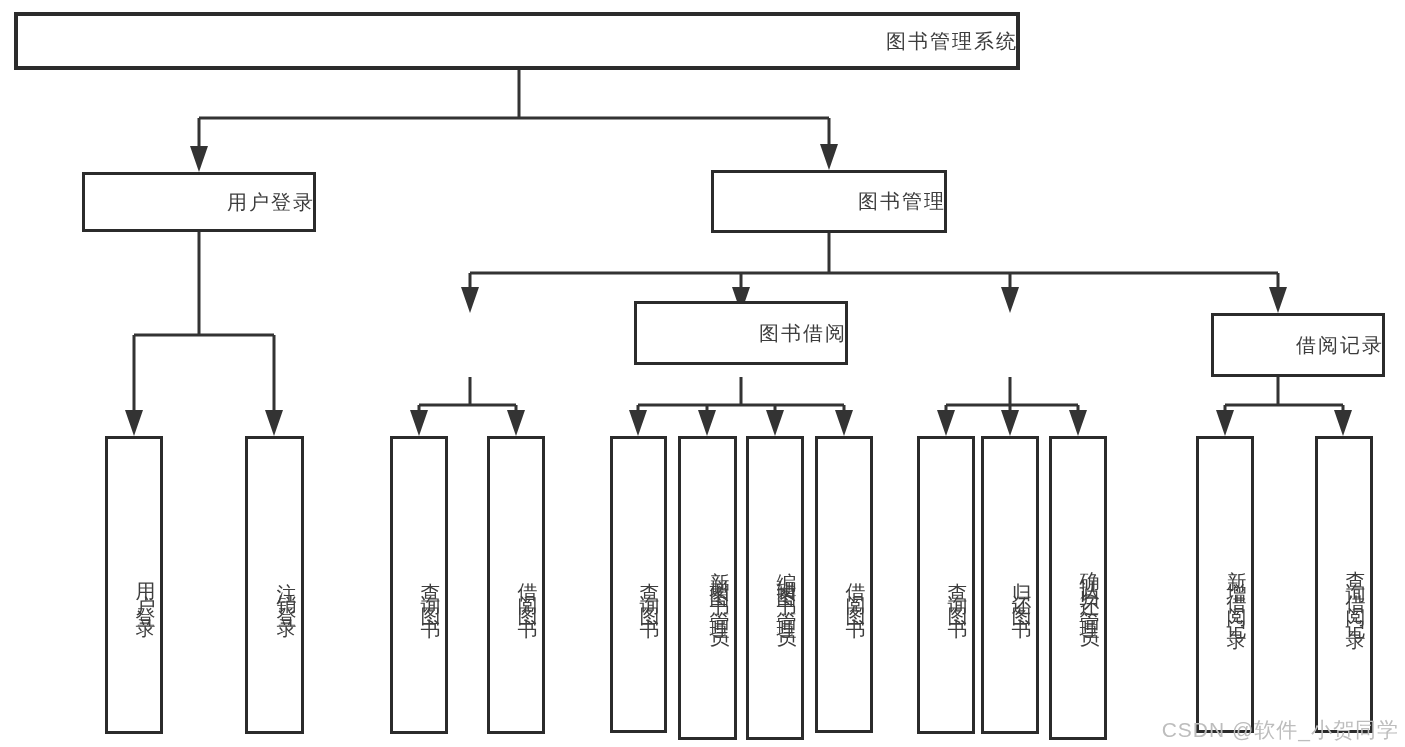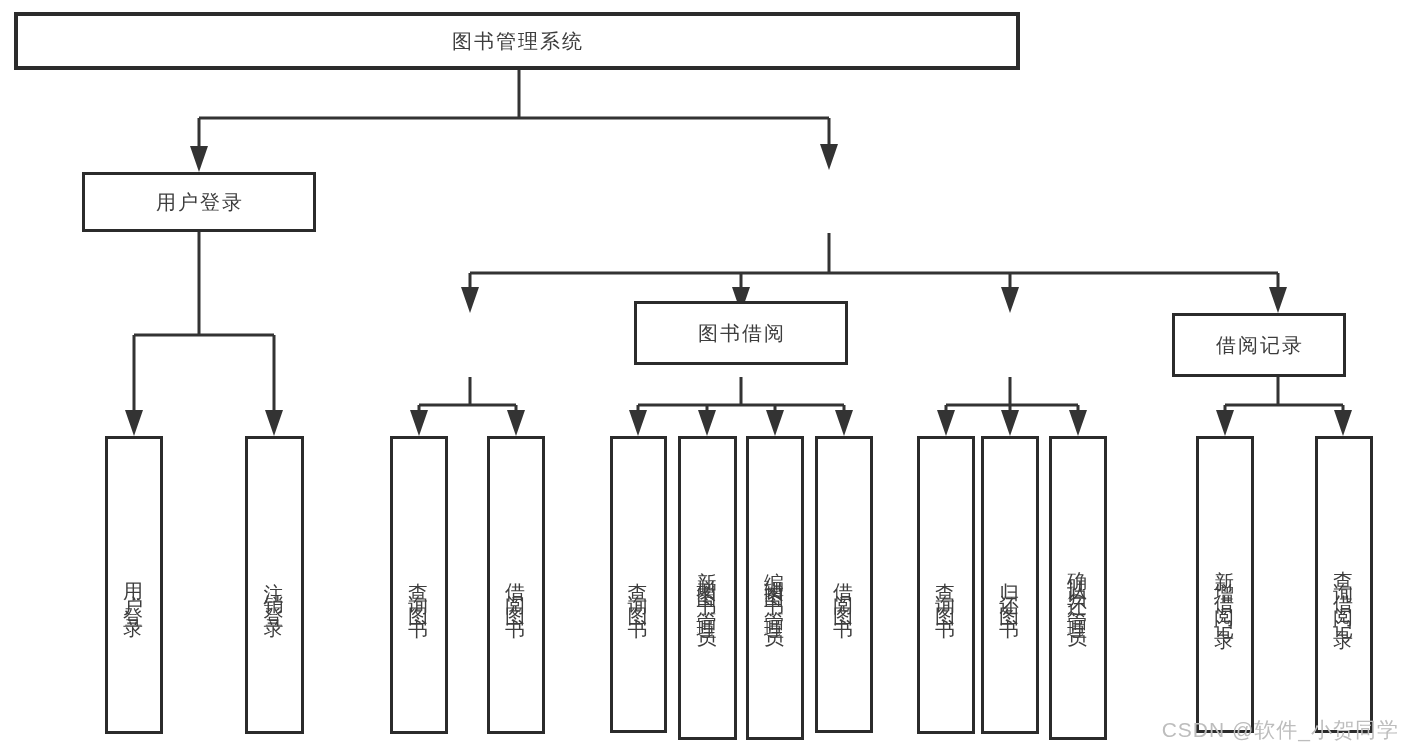--- a/index.html
+++ b/index.html
@@ -11,21 +11,21 @@
     overflow:hidden;
   }
   #wires{position:absolute;left:0;top:0;z-index:0;}
   .cline{stroke:var(--line,#333);stroke-width:3;fill:none;}
   .carrow{fill:var(--line,#333);stroke:none;}
   .node{
     position:absolute;
     box-sizing:border-box;
     border:3px solid var(--border,#2b2b2b);
     background:#fff;
-    display:flex;align-items:center;justify-content:center;
+    display:flex;align-items:center;justify-content:flex-end;
     color:var(--text,#3d3d3d);
     z-index:1;
   }
   .node.root{border-width:4px;}
   .node span{
     font-size:20px;
     letter-spacing:2px;
     margin-right:-2px;
     white-space:nowrap;
   }
@@ -88,25 +88,28 @@
     <polygon class="carrow" points="1334,410 1352,410 1343,436"></polygon>
   </svg>
 
   <div class="node root" style="left:14px;top:12px;width:1006px;height:58px">
     <span>图书管理系统</span>
   </div>
 
   <div class="node" style="left:82px;top:172px;width:234px;height:60px">
     <span>用户登录</span>
   </div>
+  <div class="node" style="left:711px;top:170px;width:236px;height:63px">
+    <span>图书管理</span>
+  </div>
 
   <div class="node" style="left:634px;top:301px;width:214px;height:64px">
     <span>图书借阅</span>
   </div>
-  <div class="node" style="left:1172px;top:313px;width:174px;height:64px">
+  <div class="node" style="left:1211px;top:313px;width:174px;height:64px">
     <span>借阅记录</span>
   </div>
 
   <div class="node v" style="left:105px;top:436px;width:58px;height:298px">
     <span>用户登录</span>
   </div>
   <div class="node v" style="left:245px;top:436px;width:59px;height:298px">
     <span>注销登录</span>
   </div>
 

